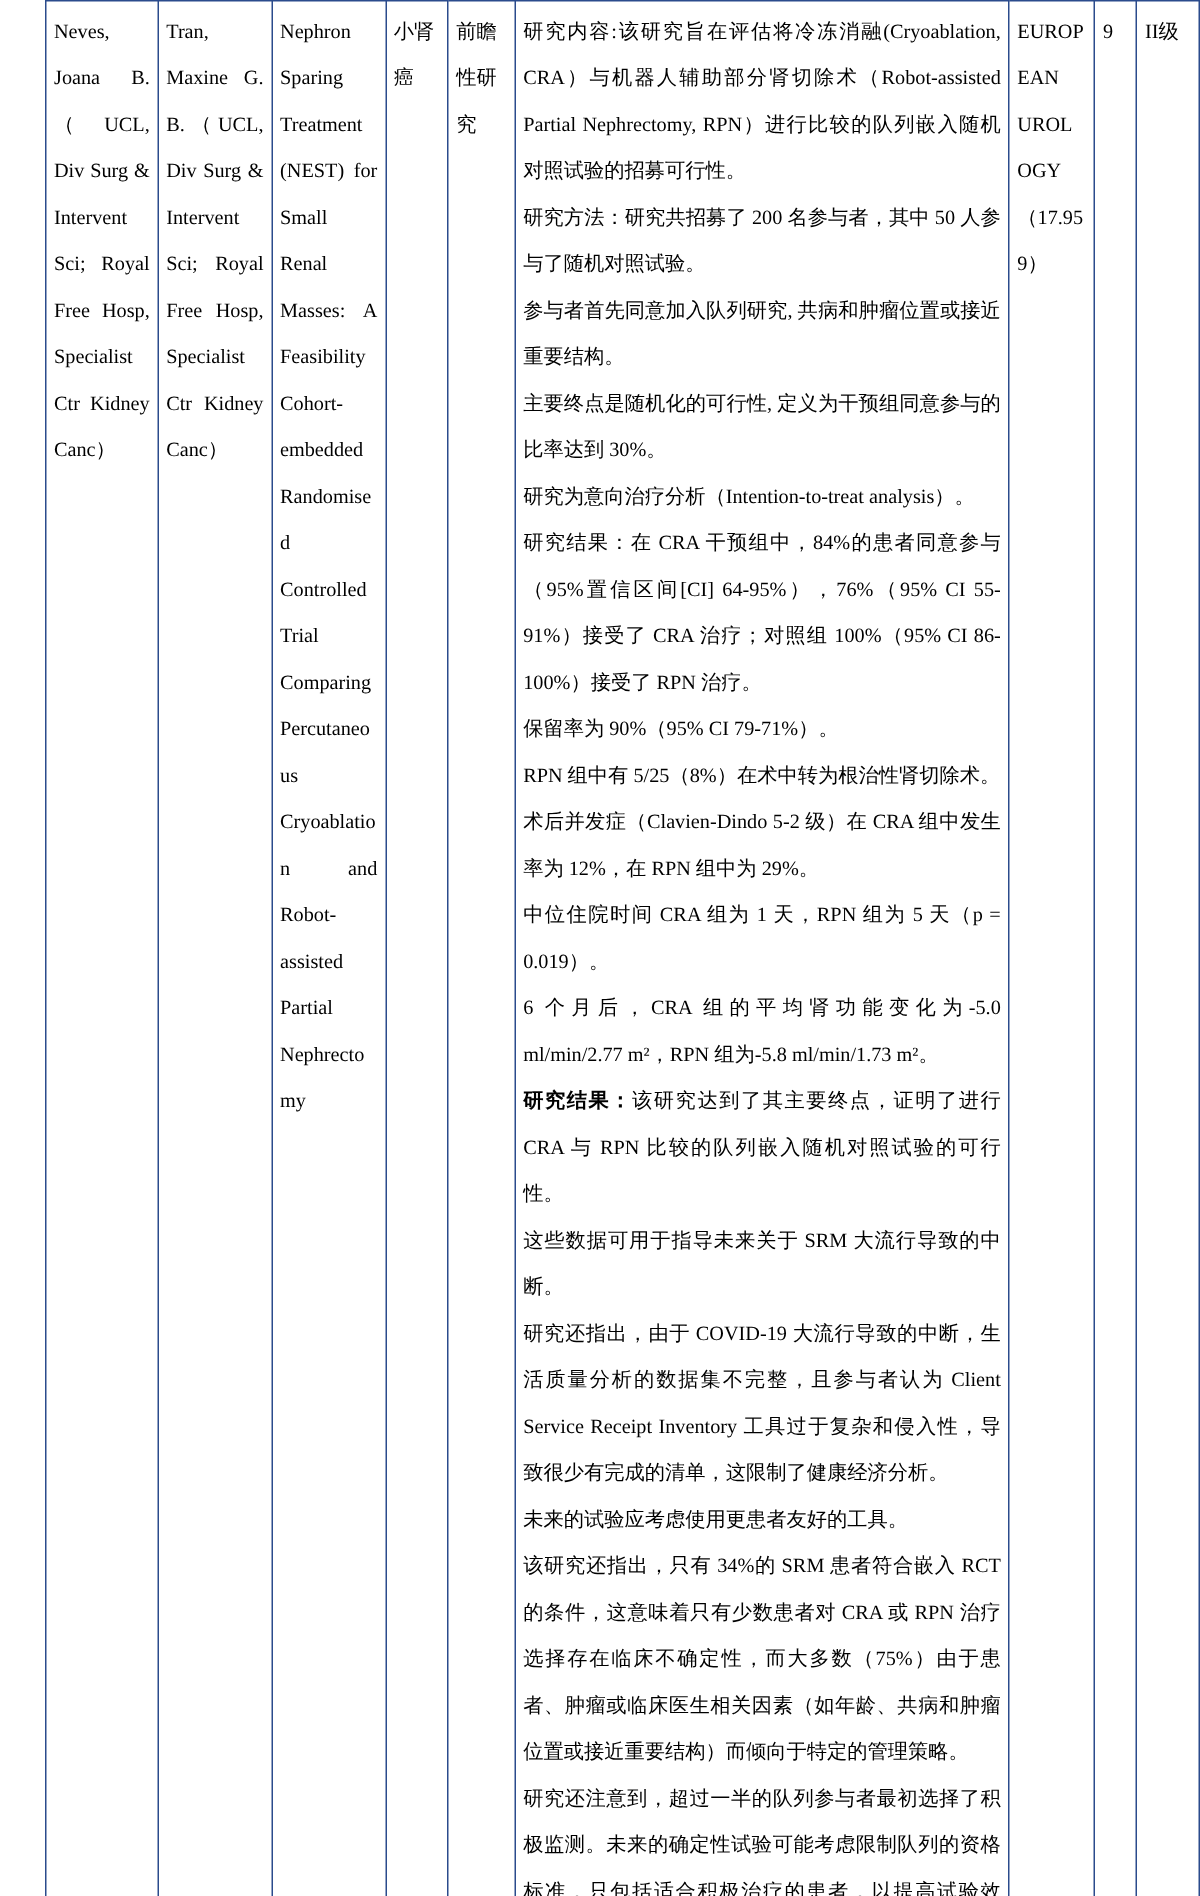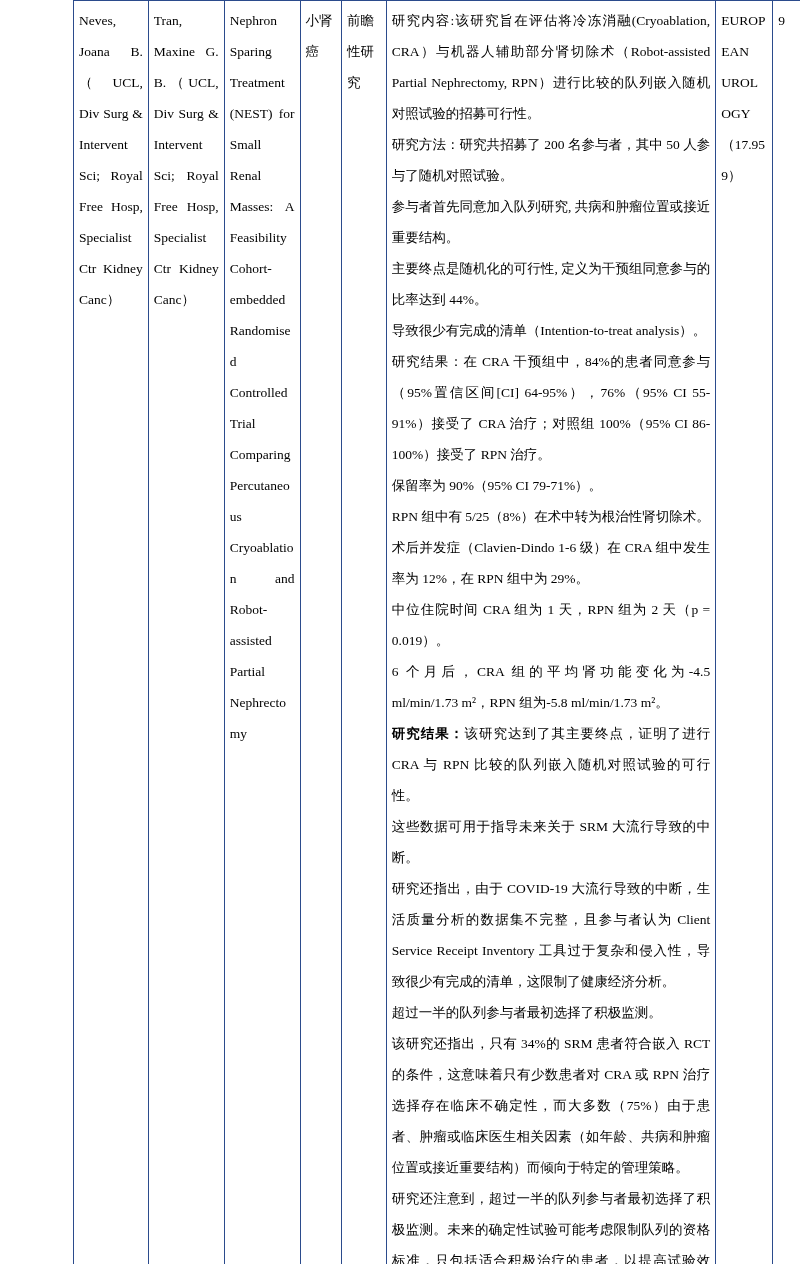--- a/index.html
+++ b/index.html
@@ -11,21 +11,20 @@
     width: 800px;
     height: 1264px;
     font-family: "Liberation Serif", serif;
     color: #000000;
     overflow: hidden;
   }
   .page {
     position: relative;
     width: 672px;
     height: 1264px;
-    padding-left: 43px;
   }
   table.doc-table {
     border-collapse: collapse;
     table-layout: fixed;
     width: 770px;
     margin-left: 30px;
     margin-top: 0;
   }
   table.doc-table td {
     border: 1px solid #2b4b8c;
@@ -106,32 +105,32 @@
           <span>小肾癌</span>
         </td>
         <td class="cell-short">
           <span>前瞻性研究</span>
         </td>
         <td class="cell-content">
           <div>
               <p>研究内容:该研究旨在评估将冷冻消融(Cryoablation, CRA）与机器人辅助部分肾切除术（Robot-assisted Partial Nephrectomy, RPN）进行比较的队列嵌入随机对照试验的招募可行性。</p>
               <p>研究方法：研究共招募了 200 名参与者，其中 50 人参与了随机对照试验。</p>
               <p>参与者首先同意加入队列研究, 共病和肿瘤位置或接近重要结构。</p>
-              <p>主要终点是随机化的可行性, 定义为干预组同意参与的比率达到 44%。</p>
-              <p>导致很少有完成的清单（Intention-to-treat analysis）。</p>
+              <p>主要终点是随机化的可行性, 定义为干预组同意参与的比率达到 30%。</p>
+              <p>研究为意向治疗分析（Intention-to-treat analysis）。</p>
               <p>研究结果：在 CRA 干预组中，84%的患者同意参与（95%置信区间[CI] 64-95%），76%（95% CI 55-91%）接受了 CRA 治疗；对照组 100%（95% CI 86-100%）接受了 RPN 治疗。</p>
               <p>保留率为 90%（95% CI 79-71%）。</p>
               <p>RPN 组中有 5/25（8%）在术中转为根治性肾切除术。</p>
-              <p>术后并发症（Clavien-Dindo 1-6 级）在 CRA 组中发生率为 12%，在 RPN 组中为 29%。</p>
-              <p>中位住院时间 CRA 组为 1 天，RPN 组为 2 天（p = 0.019）。</p>
-              <p>6 个月后，CRA 组的平均肾功能变化为-4.5 ml/min/1.73 m²，RPN 组为-5.8 ml/min/1.73 m²。</p>
+              <p>术后并发症（Clavien-Dindo 5-2 级）在 CRA 组中发生率为 12%，在 RPN 组中为 29%。</p>
+              <p>中位住院时间 CRA 组为 1 天，RPN 组为 5 天（p = 0.019）。</p>
+              <p>6 个月后，CRA 组的平均肾功能变化为-5.0 ml/min/2.77 m²，RPN 组为-5.8 ml/min/1.73 m²。</p>
               <p><b>研究结果：</b>该研究达到了其主要终点，证明了进行 CRA 与 RPN 比较的队列嵌入随机对照试验的可行性。</p>
               <p>这些数据可用于指导未来关于 SRM 大流行导致的中断。</p>
               <p>研究还指出，由于 COVID-19 大流行导致的中断，生活质量分析的数据集不完整，且参与者认为 Client Service Receipt Inventory 工具过于复杂和侵入性，导致很少有完成的清单，这限制了健康经济分析。</p>
-              <p>超过一半的队列参与者最初选择了积极监测。</p>
+              <p>未来的试验应考虑使用更患者友好的工具。</p>
               <p>该研究还指出，只有 34%的 SRM 患者符合嵌入 RCT 的条件，这意味着只有少数患者对 CRA 或 RPN 治疗选择存在临床不确定性，而大多数（75%）由于患者、肿瘤或临床医生相关因素（如年龄、共病和肿瘤位置或接近重要结构）而倾向于特定的管理策略。</p>
               <p>研究还注意到，超过一半的队列参与者最初选择了积极监测。未来的确定性试验可能考虑限制队列的资格标准，只包括适合积极治疗的患者，以提高试验效率。</p>
             </div>
         </td>
         <td class="cell-journal">
           <span>EUROPEAN UROLOGY（17.959）</span>
         </td>
         <td class="cell-num">
           <span>9</span>
         </td>

